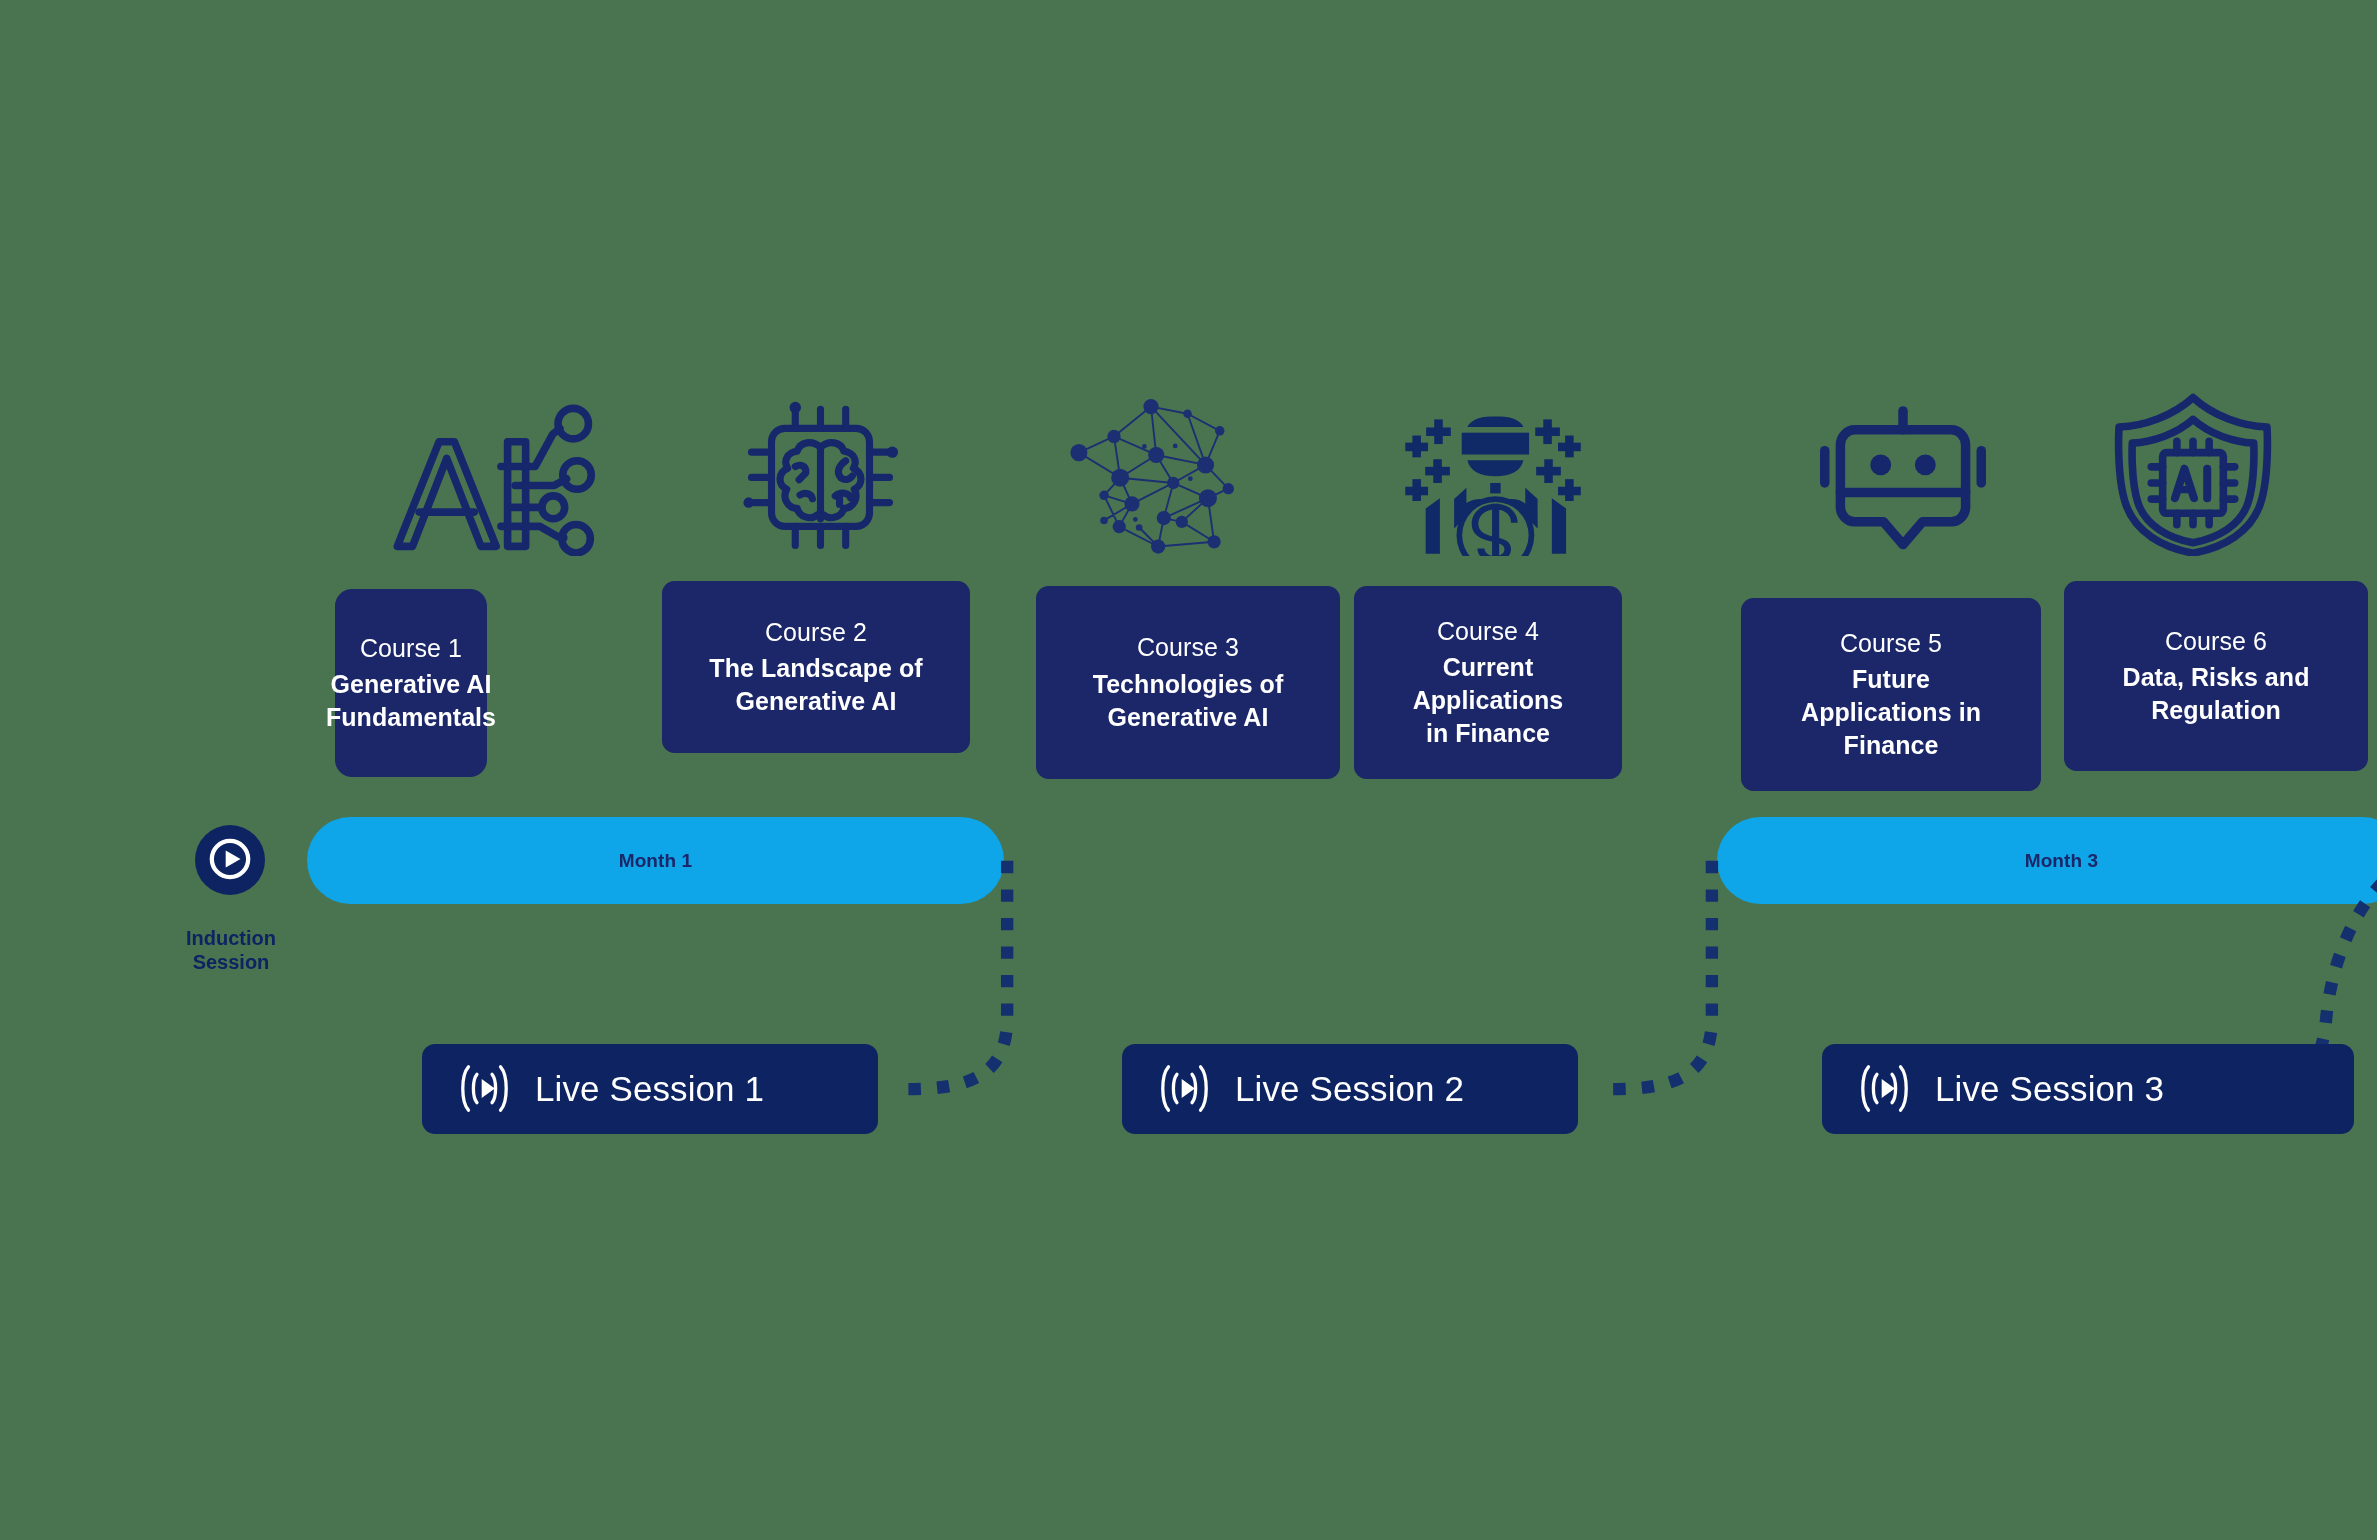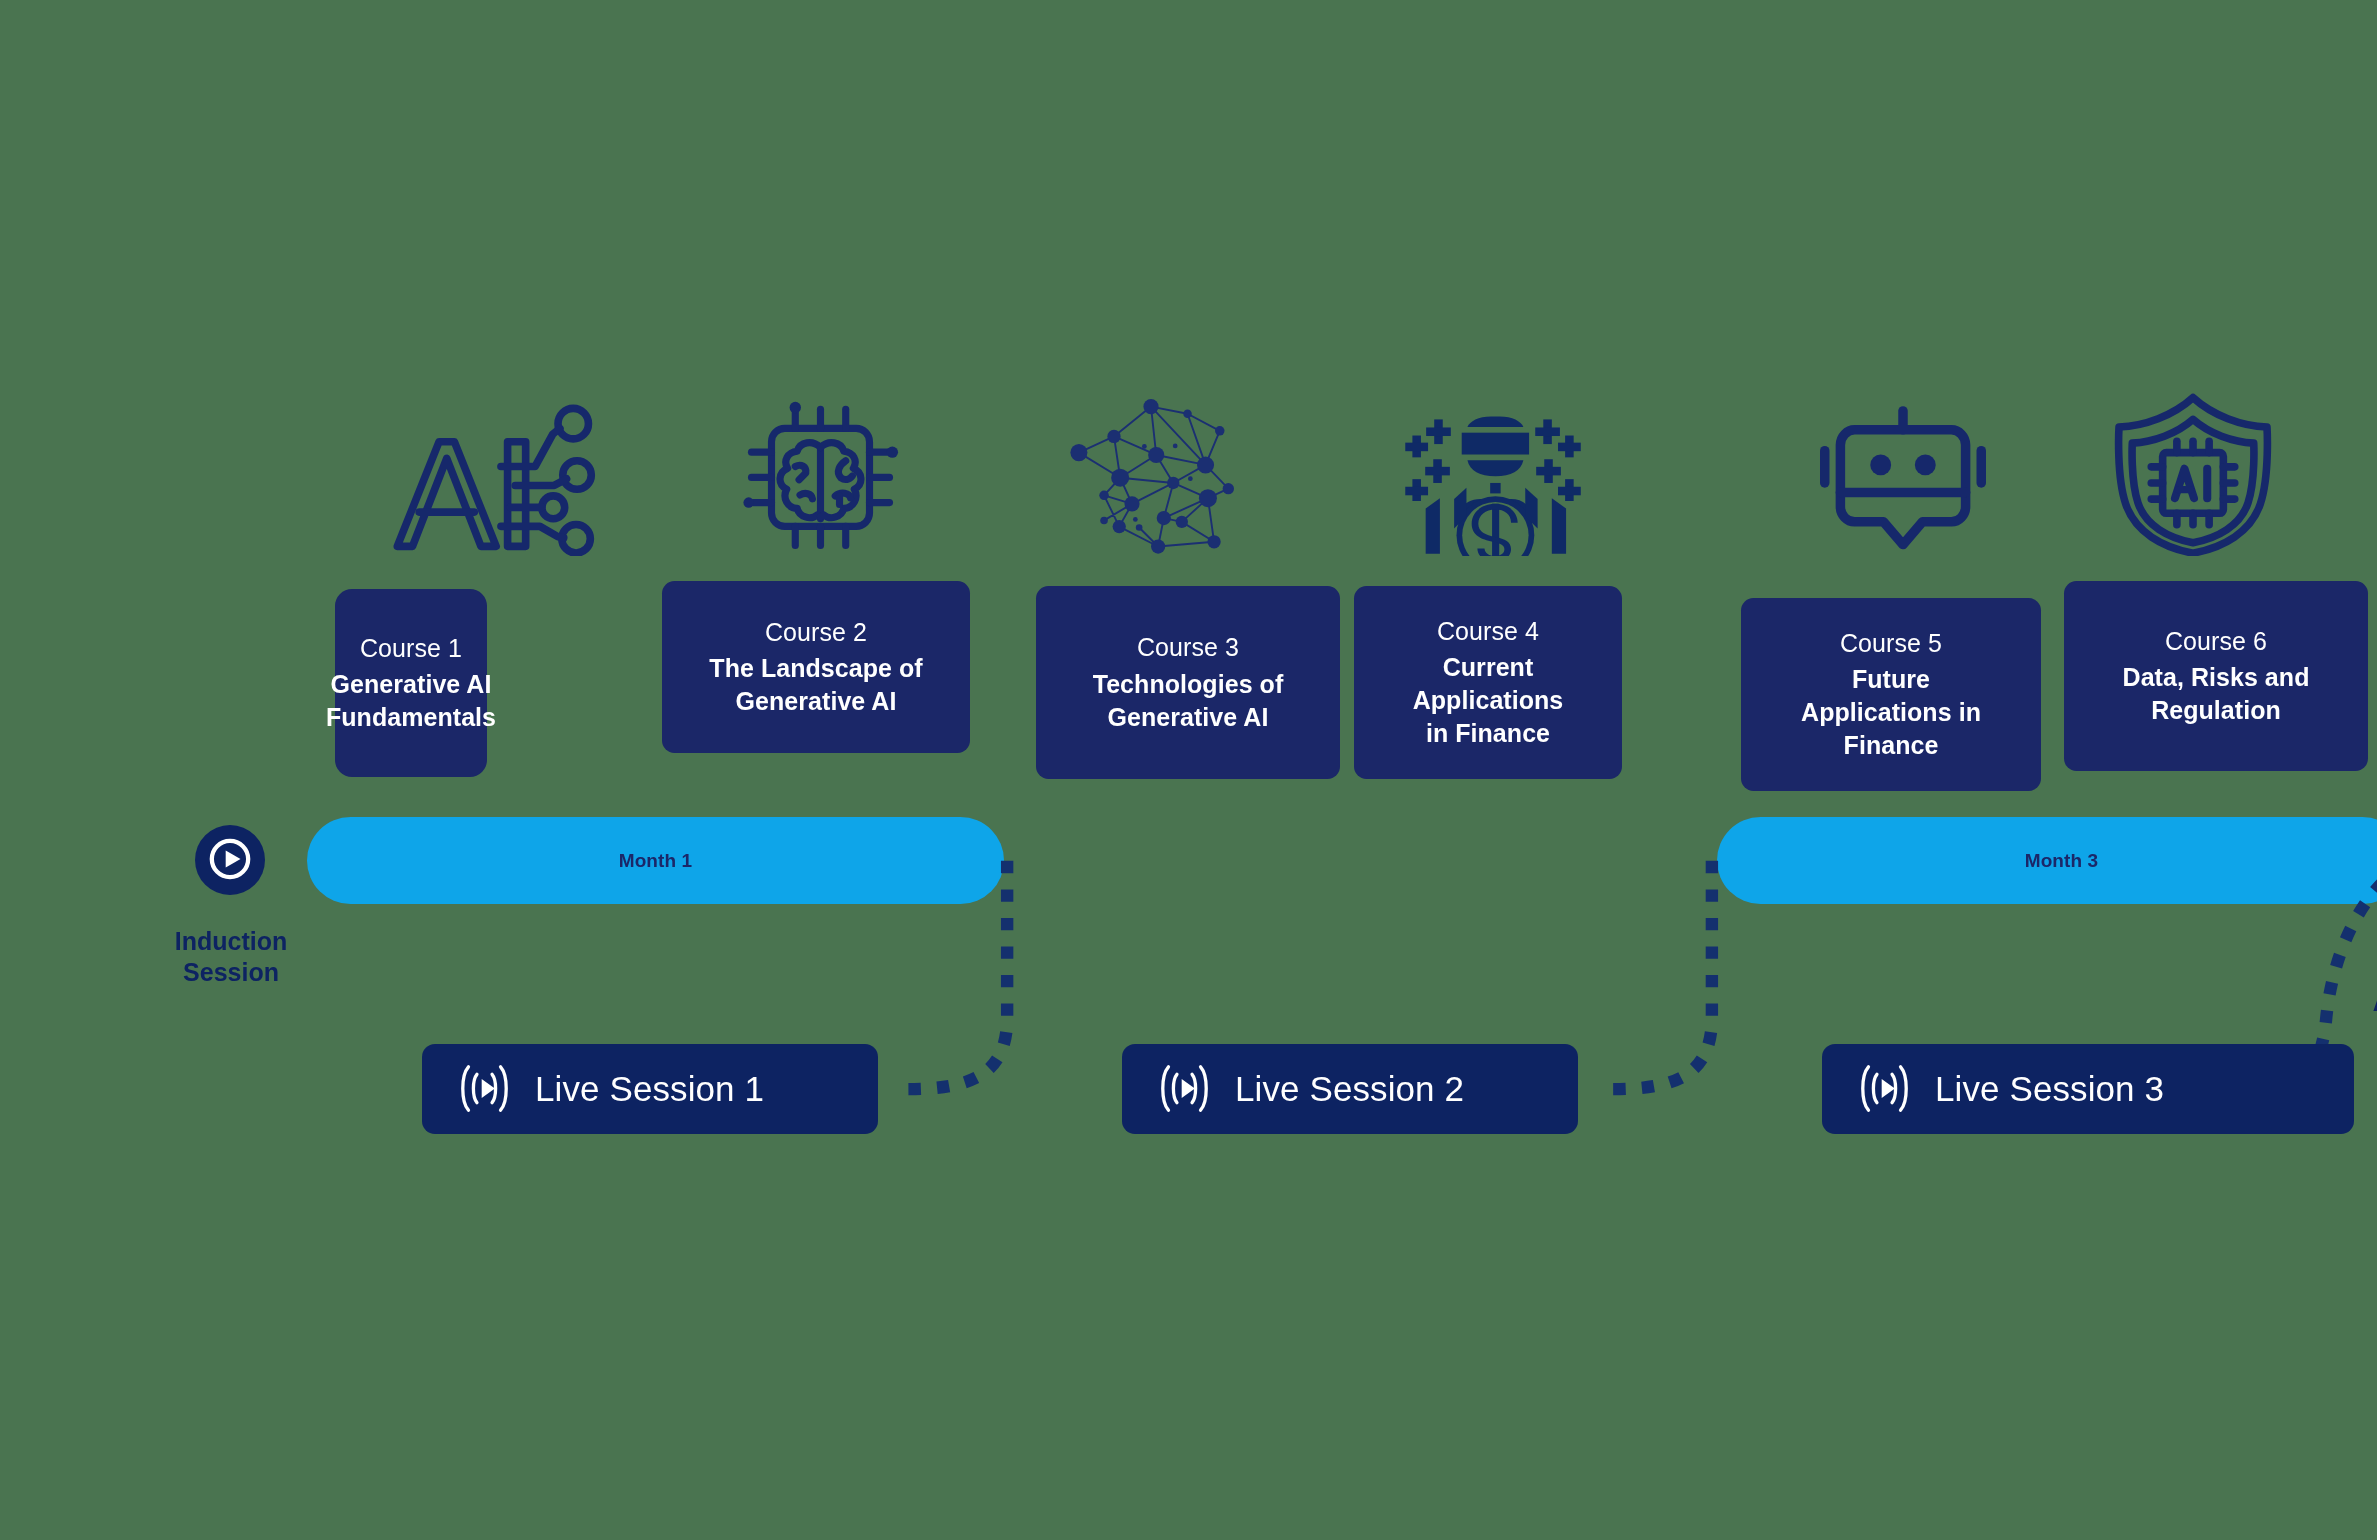--- a/index.html
+++ b/index.html
@@ -83,21 +83,21 @@
     border-radius: 50%;
     background: #0d2362;
     display: flex;
     align-items: center;
     justify-content: center;
   }
   .node-caption {
     position: absolute;
     text-align: center;
     color: #0d2362;
-    font-size: 25px;
+    font-size: 20px;
     font-weight: 700;
     line-height: 1.22;
   }
 
   
   .live-pill {
     position: absolute;
     background: #0d2362;
     border-radius: 13px;
     display: flex;

